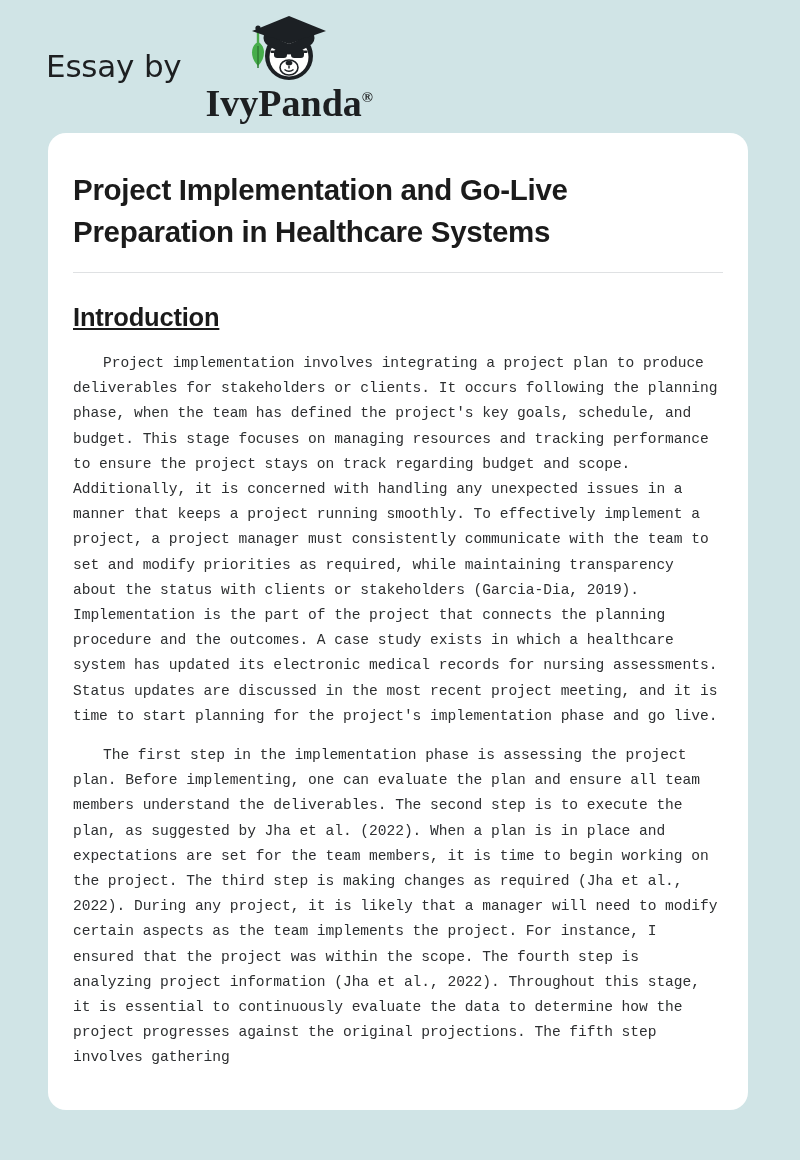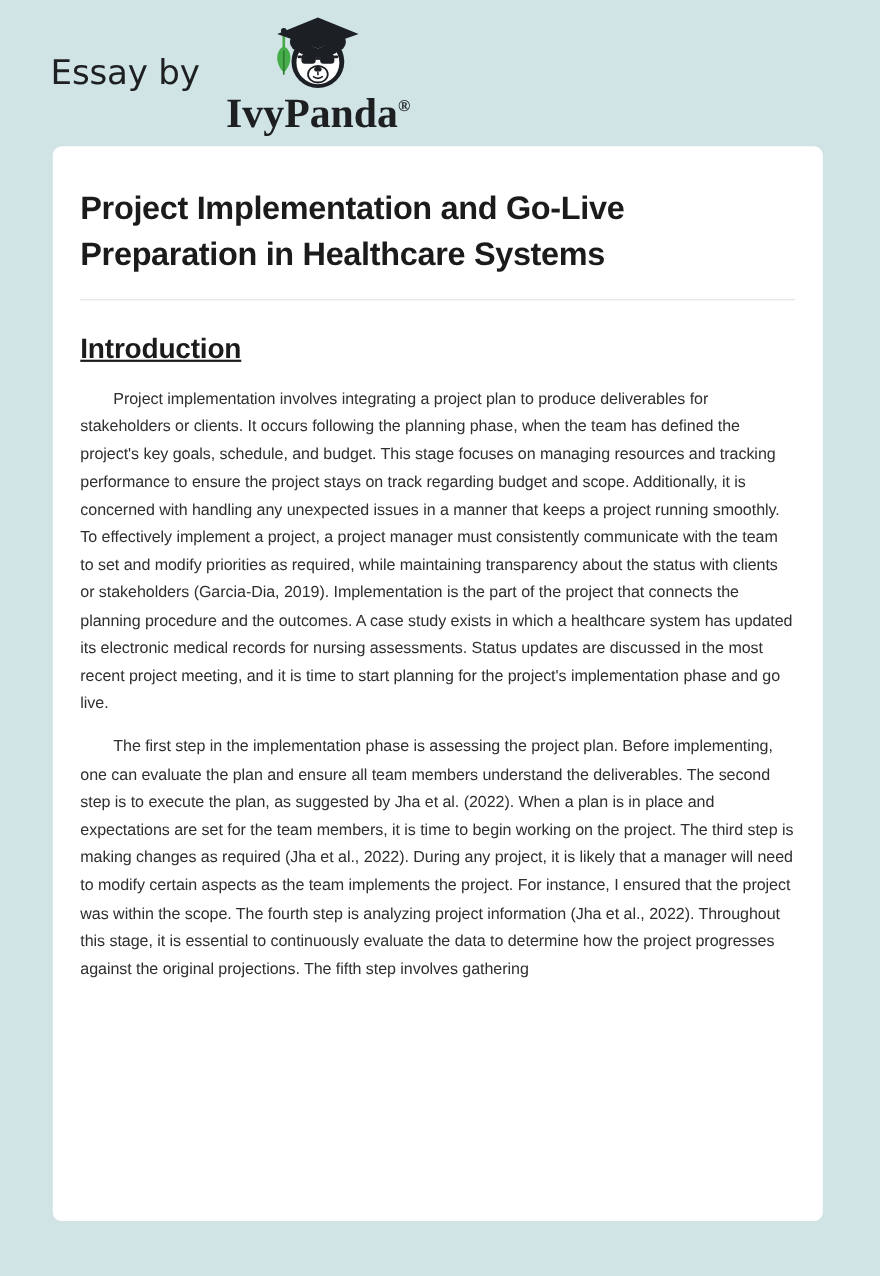--- a/index.html
+++ b/index.html
@@ -60,21 +60,21 @@
   }
 
   
   .paper {
     position: absolute;
     left: 48px;
     top: 133px;
     width: 700px;
     height: 977px;
     background: #ffffff;
-    border-radius: 8px;
+    border-radius: 18px;
     box-sizing: border-box;
     padding: 36px 25px 0 25px;
     overflow: hidden;
   }
 
   .doc-title {
     font-family: "Liberation Sans", sans-serif;
     font-weight: bold;
     font-size: 29.5px;
     line-height: 42px;
@@ -121,21 +121,21 @@
     font-size: 25.5px;
     line-height: 40px;
     color: #1b1b1b;
     letter-spacing: -0.2px;
     margin: 24px 0 0 0;
     text-decoration: underline;
   }
   .section-heading.tight { margin-top: 26px; }
 
   .body-para {
-    font-family: Liberation Sans, sans-serif;
+    font-family: Liberation Mono, monospace;
     font-size: 14.6px;
     line-height: 25.2px;
     color: #2d2f31;
     margin: 14px 0 0 0;
     text-indent: 30px;
     text-align: left;
     letter-spacing: -0.05px;
   }
 </style>
 </head>

